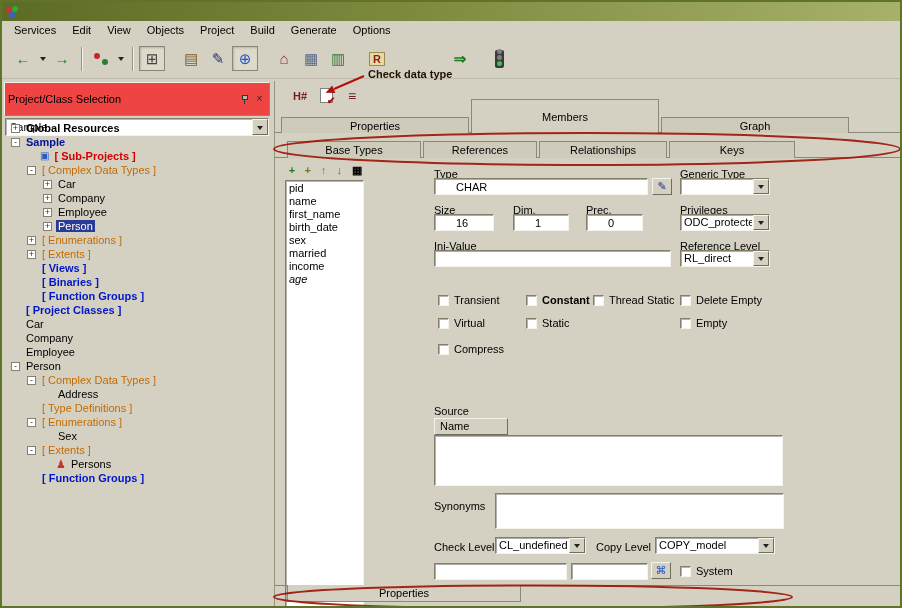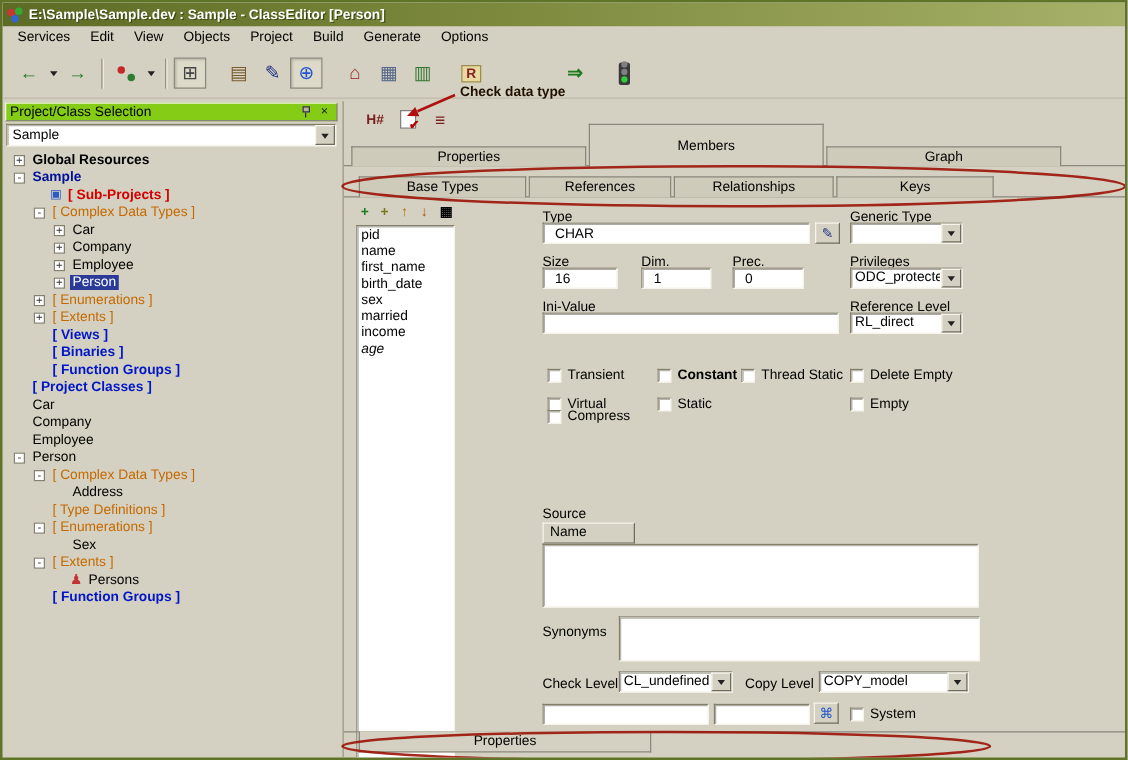--- a/index.html
+++ b/index.html
@@ -53,21 +53,21 @@
   
   .tb2 { position:absolute; left:14px; top:4px; display:flex; gap:3px; }
   .tb2 .tbtn { width:22px; height:21px; }
   .hn-icon { color:#7a1f1f; font-weight:bold; font-size:11px; }
   .doc-icon { width:13px; height:15px; background:#fff; border:1px solid #808080; position:relative; }
   .doc-icon .chk { position:absolute; right:-4px; bottom:-4px; color:#b00000; font-size:10px; font-weight:bold; }
   .db-icon { color:#7a1f1f; font-size:14px; font-weight:bold; }
 
   
   .left-panel { position:absolute; left:0; top:79px; width:270px; height:525px; overflow:hidden; }
-  .panel-header { position:relative; height:15px; margin:1px 2px 0 2px; background:#84cc16;
+  .panel-header { position:relative; height:34px; margin:1px 2px 0 2px; background:#ef4444;
                   border:1px solid; border-color:#f3f1e6 #8a887c #8a887c #f3f1e6;
                   display:flex; align-items:center; padding:0 3px; }
   .panel-title { flex:1; font-size:11px; }
   .ph-btn { width:13px; height:13px; display:flex; align-items:center; justify-content:center;
             margin-left:2px; color:#222; font-size:10px; line-height:1; cursor:default; }
   .pin-shape { display:flex; flex-direction:column; align-items:center; }
   .pin-shape i { display:block; width:6px; height:5px; background:#b9b6a6; border:1px solid #333; }
   .pin-shape b { display:block; width:1px; height:4px; background:#333; }
   .combo { position:relative; height:18px; margin:2px 3px 0 3px; background:#fff;
            border:1px solid; border-color:#837f6a #f6f4ea #f6f4ea #837f6a;
@@ -123,21 +123,21 @@
   .a-spc { flex:1; }
   .attr-list { position:absolute; left:10px; top:99px; width:79px; height:465px; background:#fff;
                border:1px solid; border-color:#837f6a #f6f4ea #f6f4ea #837f6a;
                box-shadow:inset 1px 1px 0 rgba(90,88,75,.45); overflow:hidden; padding-top:1px; }
   .attr-item { height:13px; line-height:13px; padding:0 3px; white-space:nowrap; cursor:default; }
   .attr-item.ital { font-style:italic; }
 
   .flabel { position:absolute; white-space:nowrap; }
   .tb { position:absolute; height:17px; background:#fff; border:1px solid;
         border-color:#837f6a #f6f4ea #f6f4ea #837f6a; box-shadow:inset 1px 1px 0 rgba(90,88,75,.5);
-        line-height:14px; padding:1px 9px 0; overflow:hidden; white-space:nowrap; }
+        line-height:14px; padding:1px 21px 0; overflow:hidden; white-space:nowrap; }
   .dropdown { position:absolute; height:17px; background:#fff; border:1px solid;
               border-color:#837f6a #f6f4ea #f6f4ea #837f6a; box-shadow:inset 1px 1px 0 rgba(90,88,75,.5); }
   .dd-text { position:absolute; left:3px; top:1px; right:17px; overflow:hidden; white-space:nowrap; }
   .sbtn { position:absolute; width:20px; height:17px; background:#d5d1c2; border:1px solid;
           border-color:#f6f4ea #6f6d5d #6f6d5d #f6f4ea; display:flex; align-items:center; justify-content:center;
           font-size:11px; }
   .cbitem { position:absolute; display:flex; align-items:center; gap:5px; }
   .cb { width:11px; height:11px; background:#fff; border:1px solid;
         border-color:#837f6a #f6f4ea #f6f4ea #837f6a; box-shadow:inset 1px 1px 0 rgba(90,88,75,.45); }
   .src-header { position:absolute; left:159px; top:337px; width:349px; height:17px; display:flex; }
@@ -168,21 +168,20 @@
 <body>
 
 <div class="window">
 
   <div class="titlebar">
     <svg width="14" height="14">
       <circle cx="4" cy="5" r="3" fill="#cc3333"></circle>
       <circle cx="10" cy="4" r="3" fill="#33aa33"></circle>
       <circle cx="7" cy="10" r="3" fill="#3366cc"></circle>
     </svg>
-    <span class="title-text">E:\Sample\Sample.dev : Sample - ClassEditor [Person]</span>
   </div>
 
   <div class="menubar">
 
       <span class="menu-item">Services</span>
 
       <span class="menu-item">Edit</span>
 
       <span class="menu-item">View</span>
 
@@ -555,21 +554,21 @@
         <span>Virtual</span>
       </div>
     <div class="cbitem" style="left:251px; top:236px;">
         <span class="cb"></span>
         <span>Static</span>
       </div>
     <div class="cbitem" style="left:405px; top:236px;">
         <span class="cb"></span>
         <span>Empty</span>
       </div>
-    <div class="cbitem" style="left:163px; top:246px;">
+    <div class="cbitem" style="left:163px; top:262px;">
         <span class="cb"></span>
         <span>Compress</span>
       </div>
 
     <span class="flabel" style="left:159px; top:324px;">Source</span>
     <div class="src-header">
 
         <div class="src-cell">Name</div>
 
       </div>

